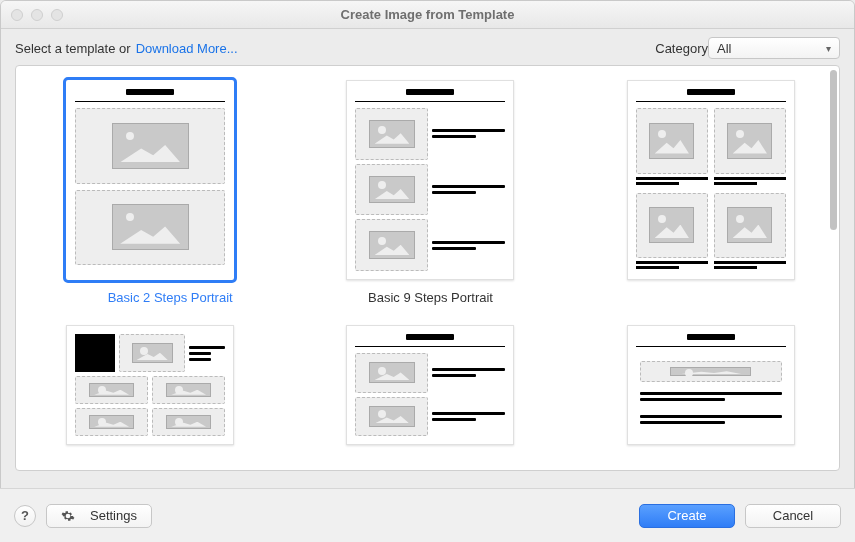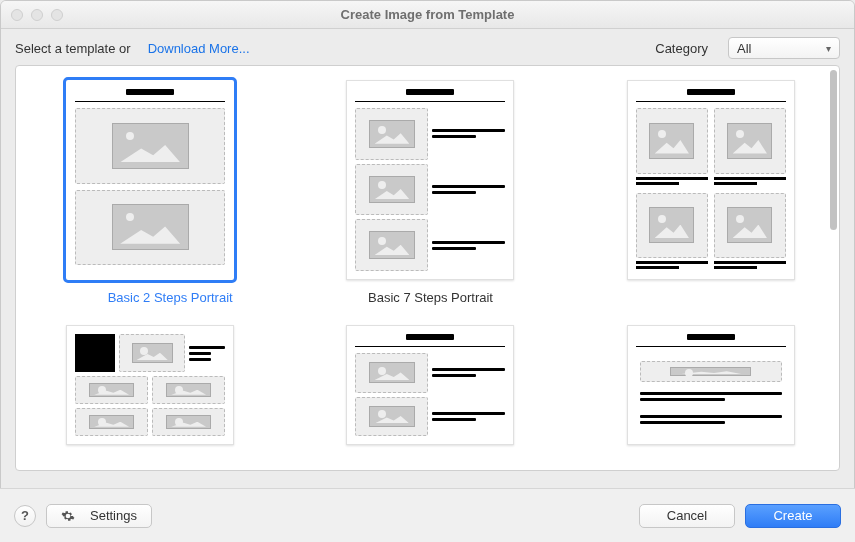--- a/index.html
+++ b/index.html
@@ -26,25 +26,25 @@
   .traffic { display: flex; gap: 8px; margin-left: 10px; }
   .tl { width: 12px; height: 12px; border-radius: 50%; background: #e4e4e4; border: 1px solid #cfcfcf; }
   .title { position: absolute; left: 0; right: 0; text-align: center; color: #6f6f6f; font-weight: 700; pointer-events: none; }
   
   .toprow {
     display: flex;
     align-items: center;
     padding: 8px 14px 6px 14px;
   }
   .toprow .lead { color: #333; }
-  .toprow .link { color: #1a73e8; margin-left: 17px; text-decoration: none; }
+  .toprow .link { color: #1a73e8; margin-left: 5px; text-decoration: none; }
   .spacer { flex: 1; }
-  .catlabel { margin-right: 20px; color: #333; }
+  .catlabel { margin-right: 0; color: #333; }
   .select {
-    height: 22px; width: 112px;
+    height: 22px; width: 132px;
     background: linear-gradient(#ffffff,#f3f3f3);
     border: 1px solid #c7c7c7; border-radius: 4px;
     display: flex; align-items: center; padding: 0 8px;
     justify-content: space-between; font-size: 13px;
   }
   .select .arr { color: #666; font-size: 10px; }
   
   .gallery-wrap {
     margin: 0 14px;
     background: #fff;
@@ -217,21 +217,21 @@
                   <i></i>
                   <i class="s"></i>
                 </div>
               <div class="lines">
                   <i></i>
                   <i class="s"></i>
                 </div>
             </div>
           </div>
         </div>
-        <div class="caption">Basic 7 Steps Portrait</div>
+        <div class="caption">Basic 9 Steps Portrait</div>
       </div>
 
       <div class="cell">
         <div class="thumb">
           <div class="tbar"></div>
           <div class="trule"></div>
           <div class="grid2">
             <div class="gcell">
                 <div class="mini">
                   <div class="ph"></div>
@@ -357,19 +357,19 @@
   <div class="help">
     <span>?</span>
   </div>
   <div class="btn">
     <svg class="gear" viewBox="0 0 24 24">
         <path fill="#555" d="M12 8a4 4 0 100 8 4 4 0 000-8zm9 4a7 7 0 01-.1 1.2l2.1 1.6-2 3.4-2.5-1a7 7 0 01-2 .1l-.4 2.7h-4l-.4-2.7a7 7 0 01-2-.1l-2.5 1-2-3.4 2.1-1.6A7 7 0 013 12a7 7 0 01.1-1.2L1 9.2l2-3.4 2.5 1a7 7 0 012-.1L7.9 4h4l.4 2.7a7 7 0 012 .1l2.5-1 2 3.4-2.1 1.6c.1.4.1.8.1 1.2z"></path>
       </svg>
     <span>Settings</span>
   </div>
   <div class="spacer"></div>
+  <div class="btn primary">
+    <span>Create</span>
+  </div>
   <div class="btn plain">
     <span>Cancel</span>
   </div>
-  <div class="btn primary">
-    <span>Create</span>
-  </div>
 </div>
 
 </body></html>

